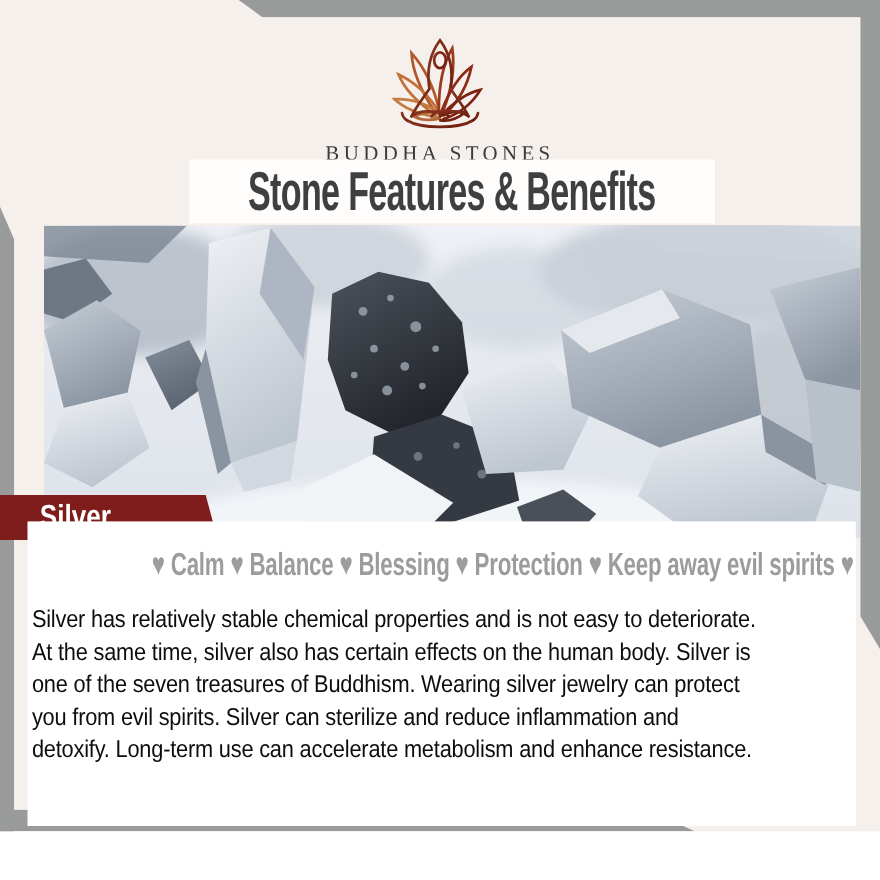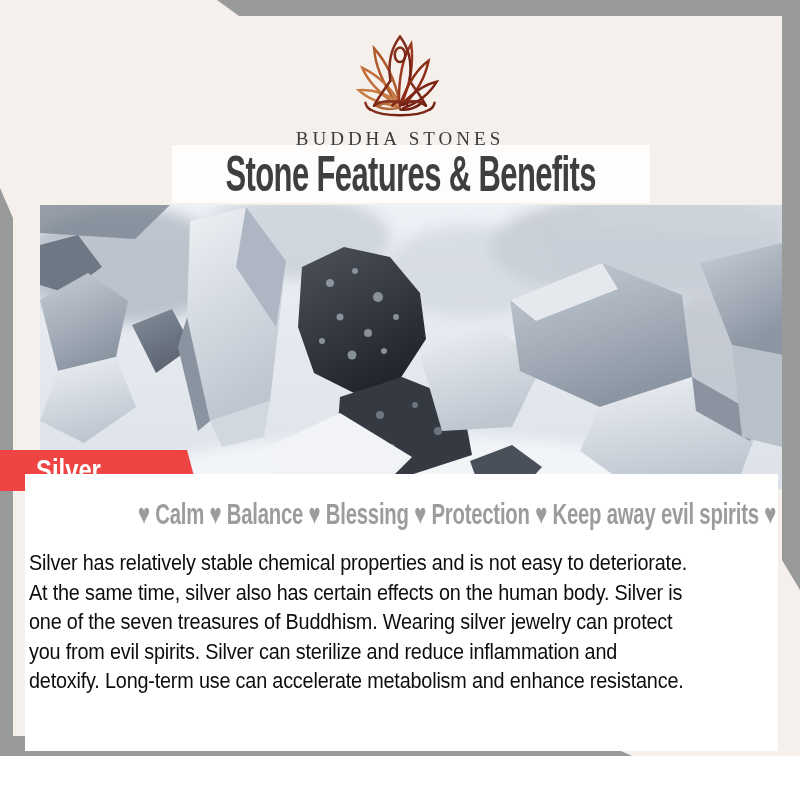--- a/index.html
+++ b/index.html
@@ -32,21 +32,21 @@
     width:478px;height:58px;background:#fefdfb;
     display:flex;align-items:center;justify-content:center;margin-left:11px;
   }
   .heading-text{
     font-size:50px;font-weight:bold;color:#3f3f41;white-space:nowrap;
     transform:scaleX(0.62);transform-origin:center;letter-spacing:-1px;
   }
   
   .photo{position:absolute;left:40px;top:205px;width:742px;height:284px;overflow:hidden;}
   .stone-label{
-    position:absolute;left:0;top:450px;width:198px;height:41px;background:#ef4444;
+    position:absolute;left:0;top:450px;width:198px;height:41px;background:#7f1d1d;
     clip-path:polygon(0 0,187px 0,100% 100%,0 100%);
     display:flex;align-items:center;
   }
   .stone-label span{
     padding-left:44px;color:#ffffff;font-weight:bold;font-size:29px;
     transform:scaleX(0.82);transform-origin:left center;white-space:nowrap;
   }
   
   .panel{position:absolute;left:25px;top:474px;width:753px;height:277px;background:#ffffff;}
   .benefits-line{

